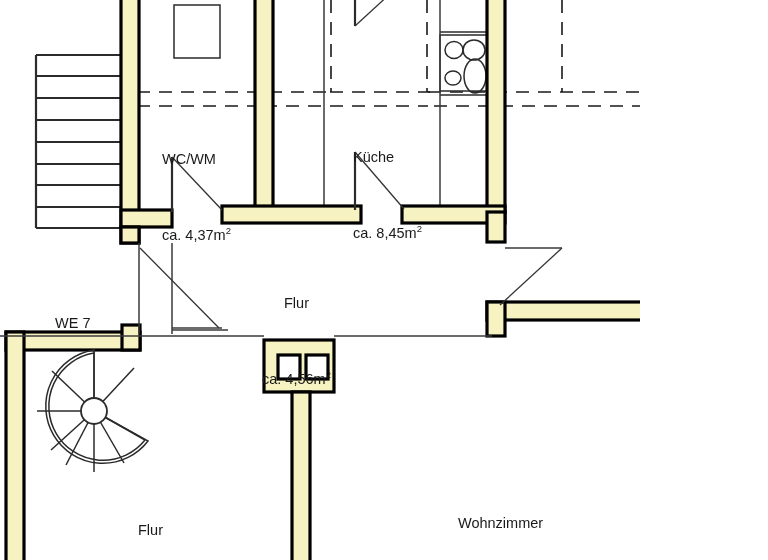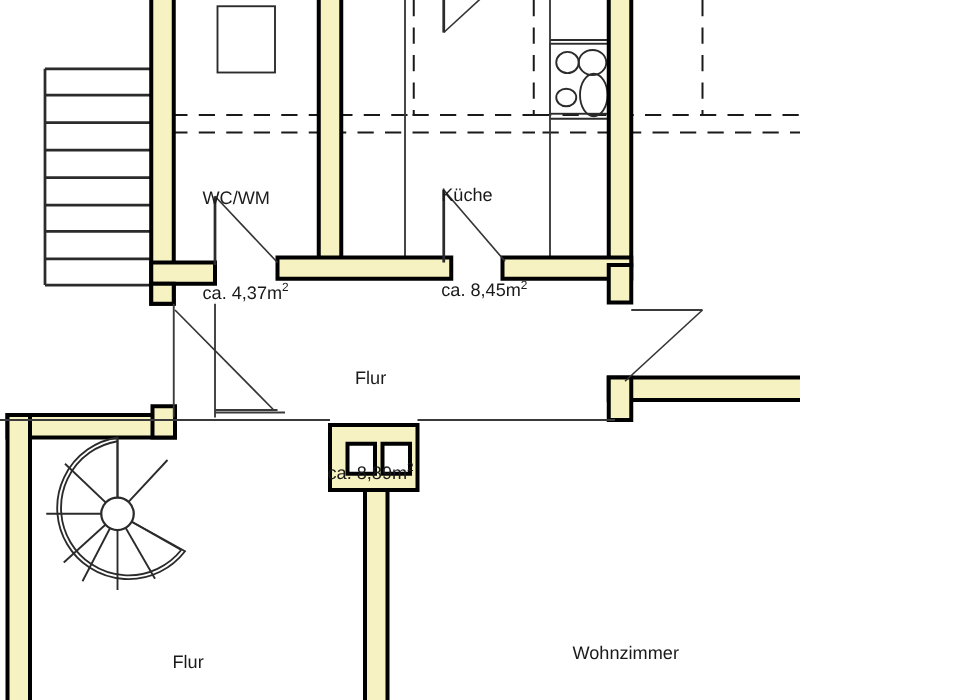--- a/index.html
+++ b/index.html
@@ -181,27 +181,30 @@
   </div>
 
   <div class="lbl" style="left:353px;top:110px;">
     <span class="nm">Küche</span>
     <span class="ar"><span>ca. 8,45m</span><sup>2</sup></span>
   </div>
 
 
   <div class="lbl" style="left:262px;top:256px;text-align:center;">
     <span class="nm">Flur</span>
-    <span class="ar"><span>ca. 8,89m</span><sup>2</sup></span>
+    <span class="ar"><span>ca. 4,56m</span><sup>2</sup></span>
   </div>
 
   <div class="lbl" style="left:138px;top:483px;">
     <span class="nm">Flur</span>
     
   </div>
 
   <div class="lbl" style="left:458px;top:476px;">
     <span class="nm">Wohnzimmer</span>
     
   </div>
 
+  <div class="lbl" style="left:55px;top:276px;">
+    <span class="nm">WE 7</span>
+  </div>
 
 </div>
 
 </body></html>

